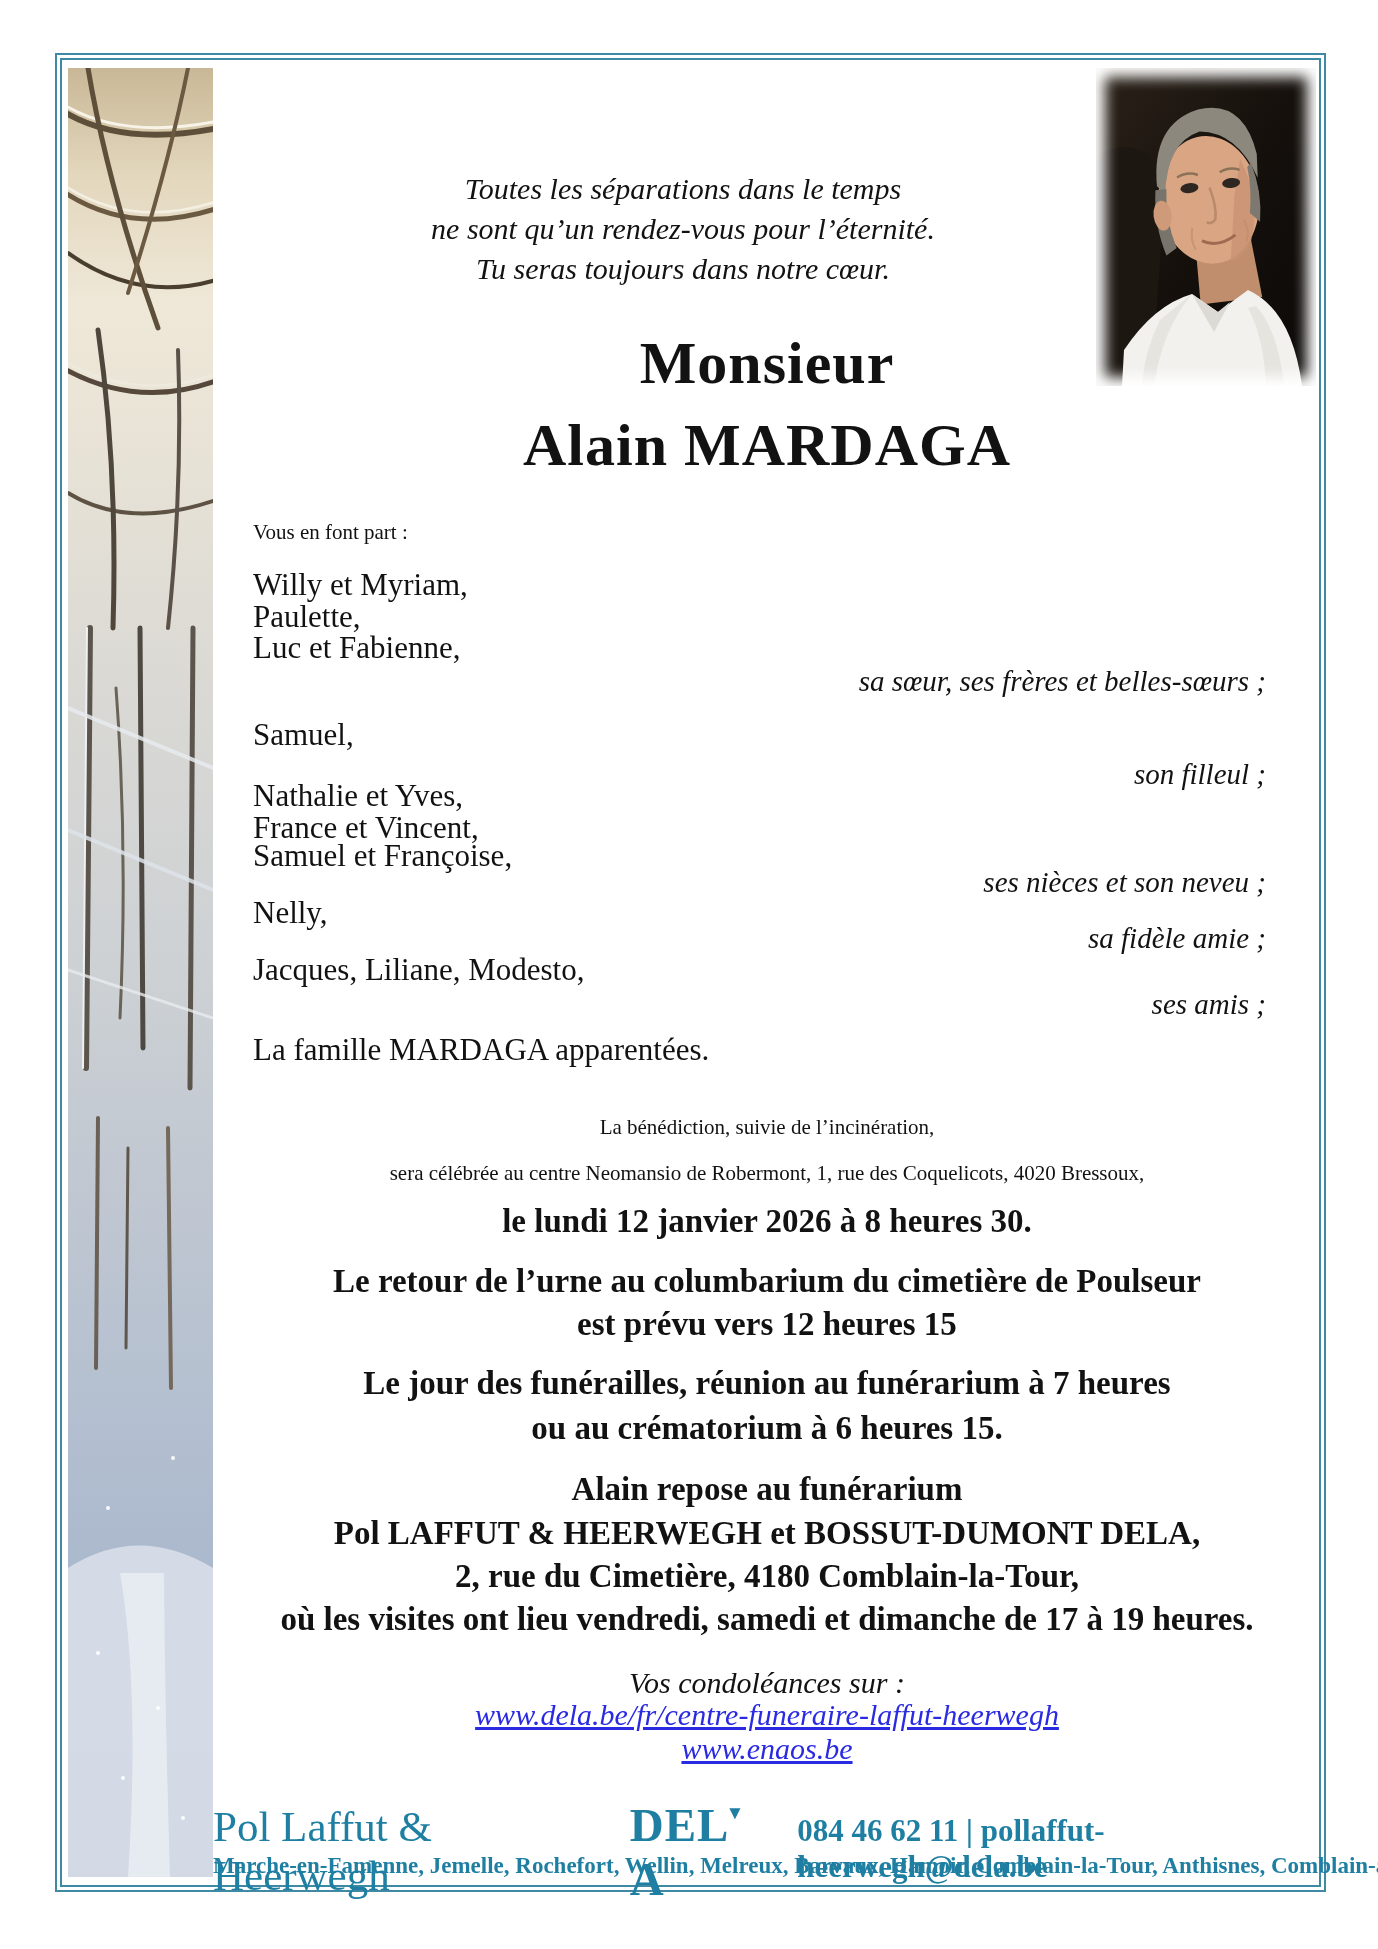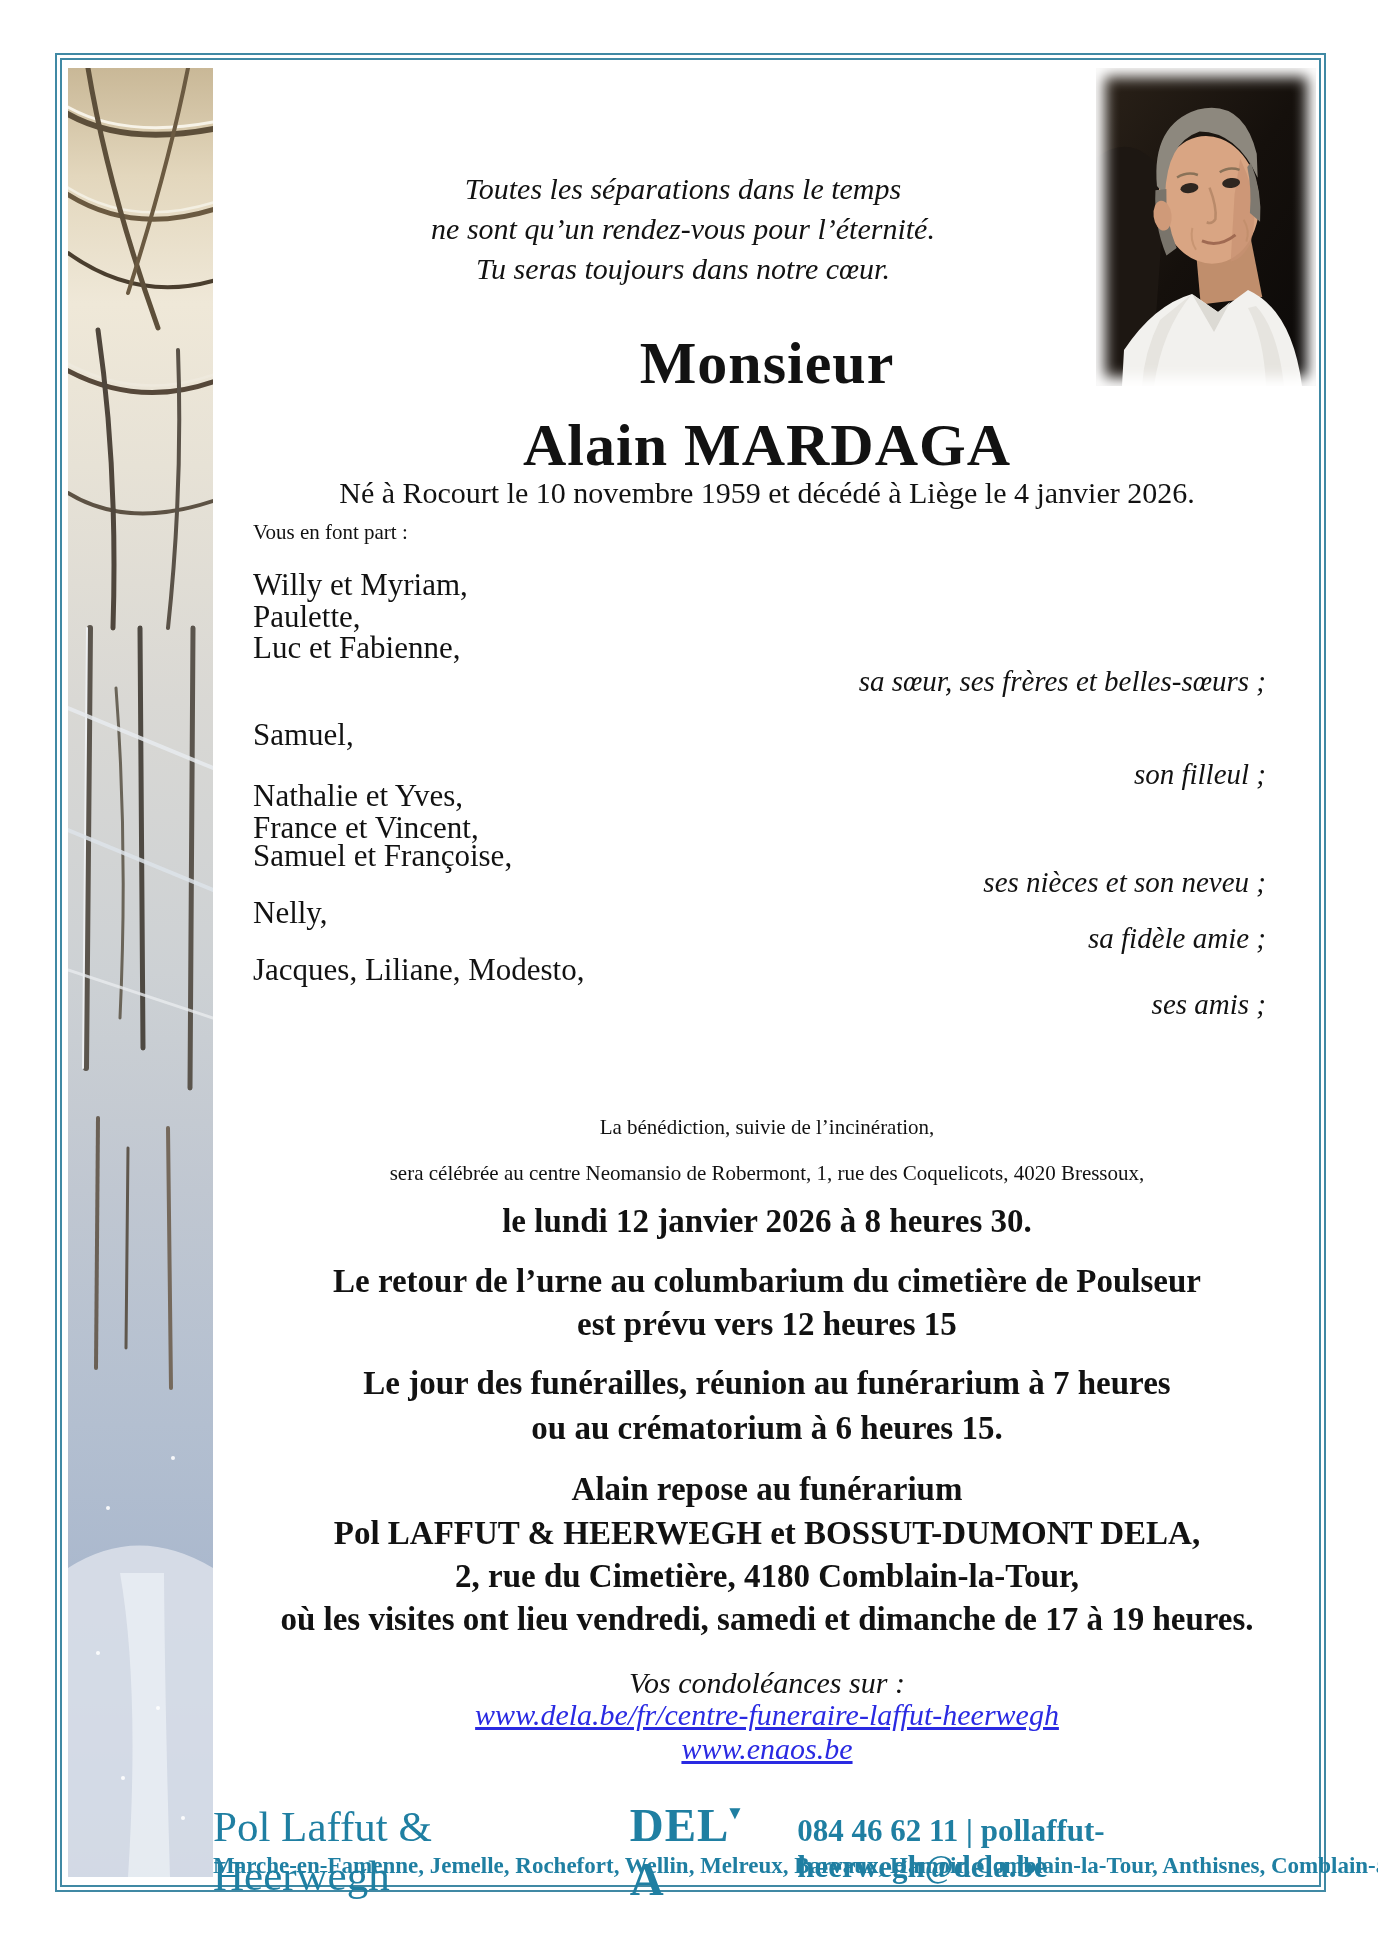--- a/index.html
+++ b/index.html
@@ -140,38 +140,38 @@
     </svg>
   </div>
 
   <div class="line qc quote" style="top:170px">Toutes les séparations dans le temps</div>
   <div class="line qc quote" style="top:210px">ne sont qu’un rendez-vous pour l’éternité.</div>
   <div class="line qc quote" style="top:250px">Tu seras toujours dans notre cœur.</div>
 
   <div class="line c title-sal" style="top:326px">Monsieur</div>
   <div class="line c title-name" style="top:392px">Alain MARDAGA</div>
 
-  <div class="line c dates" style="top:474px">Né à Rocourt le 10 novembre 1959 et décédé à Liège le 4 janvier 2026.</div>
 
   <div class="line nm para" style="top:519px">Vous en font part :</div>
 
   <div class="line nm" style="top:566px">Willy et Myriam,</div>
   <div class="line nm" style="top:598px">Paulette,</div>
   <div class="line nm" style="top:629px">Luc et Fabienne,</div>
   <div class="line rel" style="top:663px">sa sœur, ses frères et belles-sœurs ;</div>
   <div class="line nm" style="top:716px">Samuel,</div>
   <div class="line rel" style="top:756px">son filleul ;</div>
   <div class="line nm" style="top:777px">Nathalie et Yves,</div>
   <div class="line nm" style="top:809px">France et Vincent,</div>
   <div class="line nm" style="top:837px">Samuel et Françoise,</div>
   <div class="line rel" style="top:864px">ses nièces et son neveu ;</div>
   <div class="line nm" style="top:894px">Nelly,</div>
   <div class="line rel" style="top:920px">sa fidèle amie ;</div>
   <div class="line nm" style="top:951px">Jacques, Liliane, Modesto,</div>
   <div class="line rel" style="top:986px">ses amis ;</div>
+  <div class="line nm" style="top:1031px">La famille MARDAGA apparentées.</div>
 
   <div class="line c para" style="top:1114px">La bénédiction, suivie de l’incinération,</div>
   <div class="line c para" style="top:1160px">sera célébrée au centre Neomansio de Robermont, 1, rue des Coquelicots, 4020 Bressoux,</div>
   <div class="line c parab" style="top:1201px">le lundi 12 janvier 2026 à 8 heures 30.</div>
 
   <div class="line c parab" style="top:1261px">Le retour de l’urne au columbarium du cimetière de Poulseur</div>
   <div class="line c parab" style="top:1304px">est prévu vers 12 heures 15</div>
 
   <div class="line c parab" style="top:1363px">Le jour des funérailles, réunion au funérarium à 7 heures</div>
   <div class="line c parab" style="top:1408px">ou au crématorium à 6 heures 15.</div>

